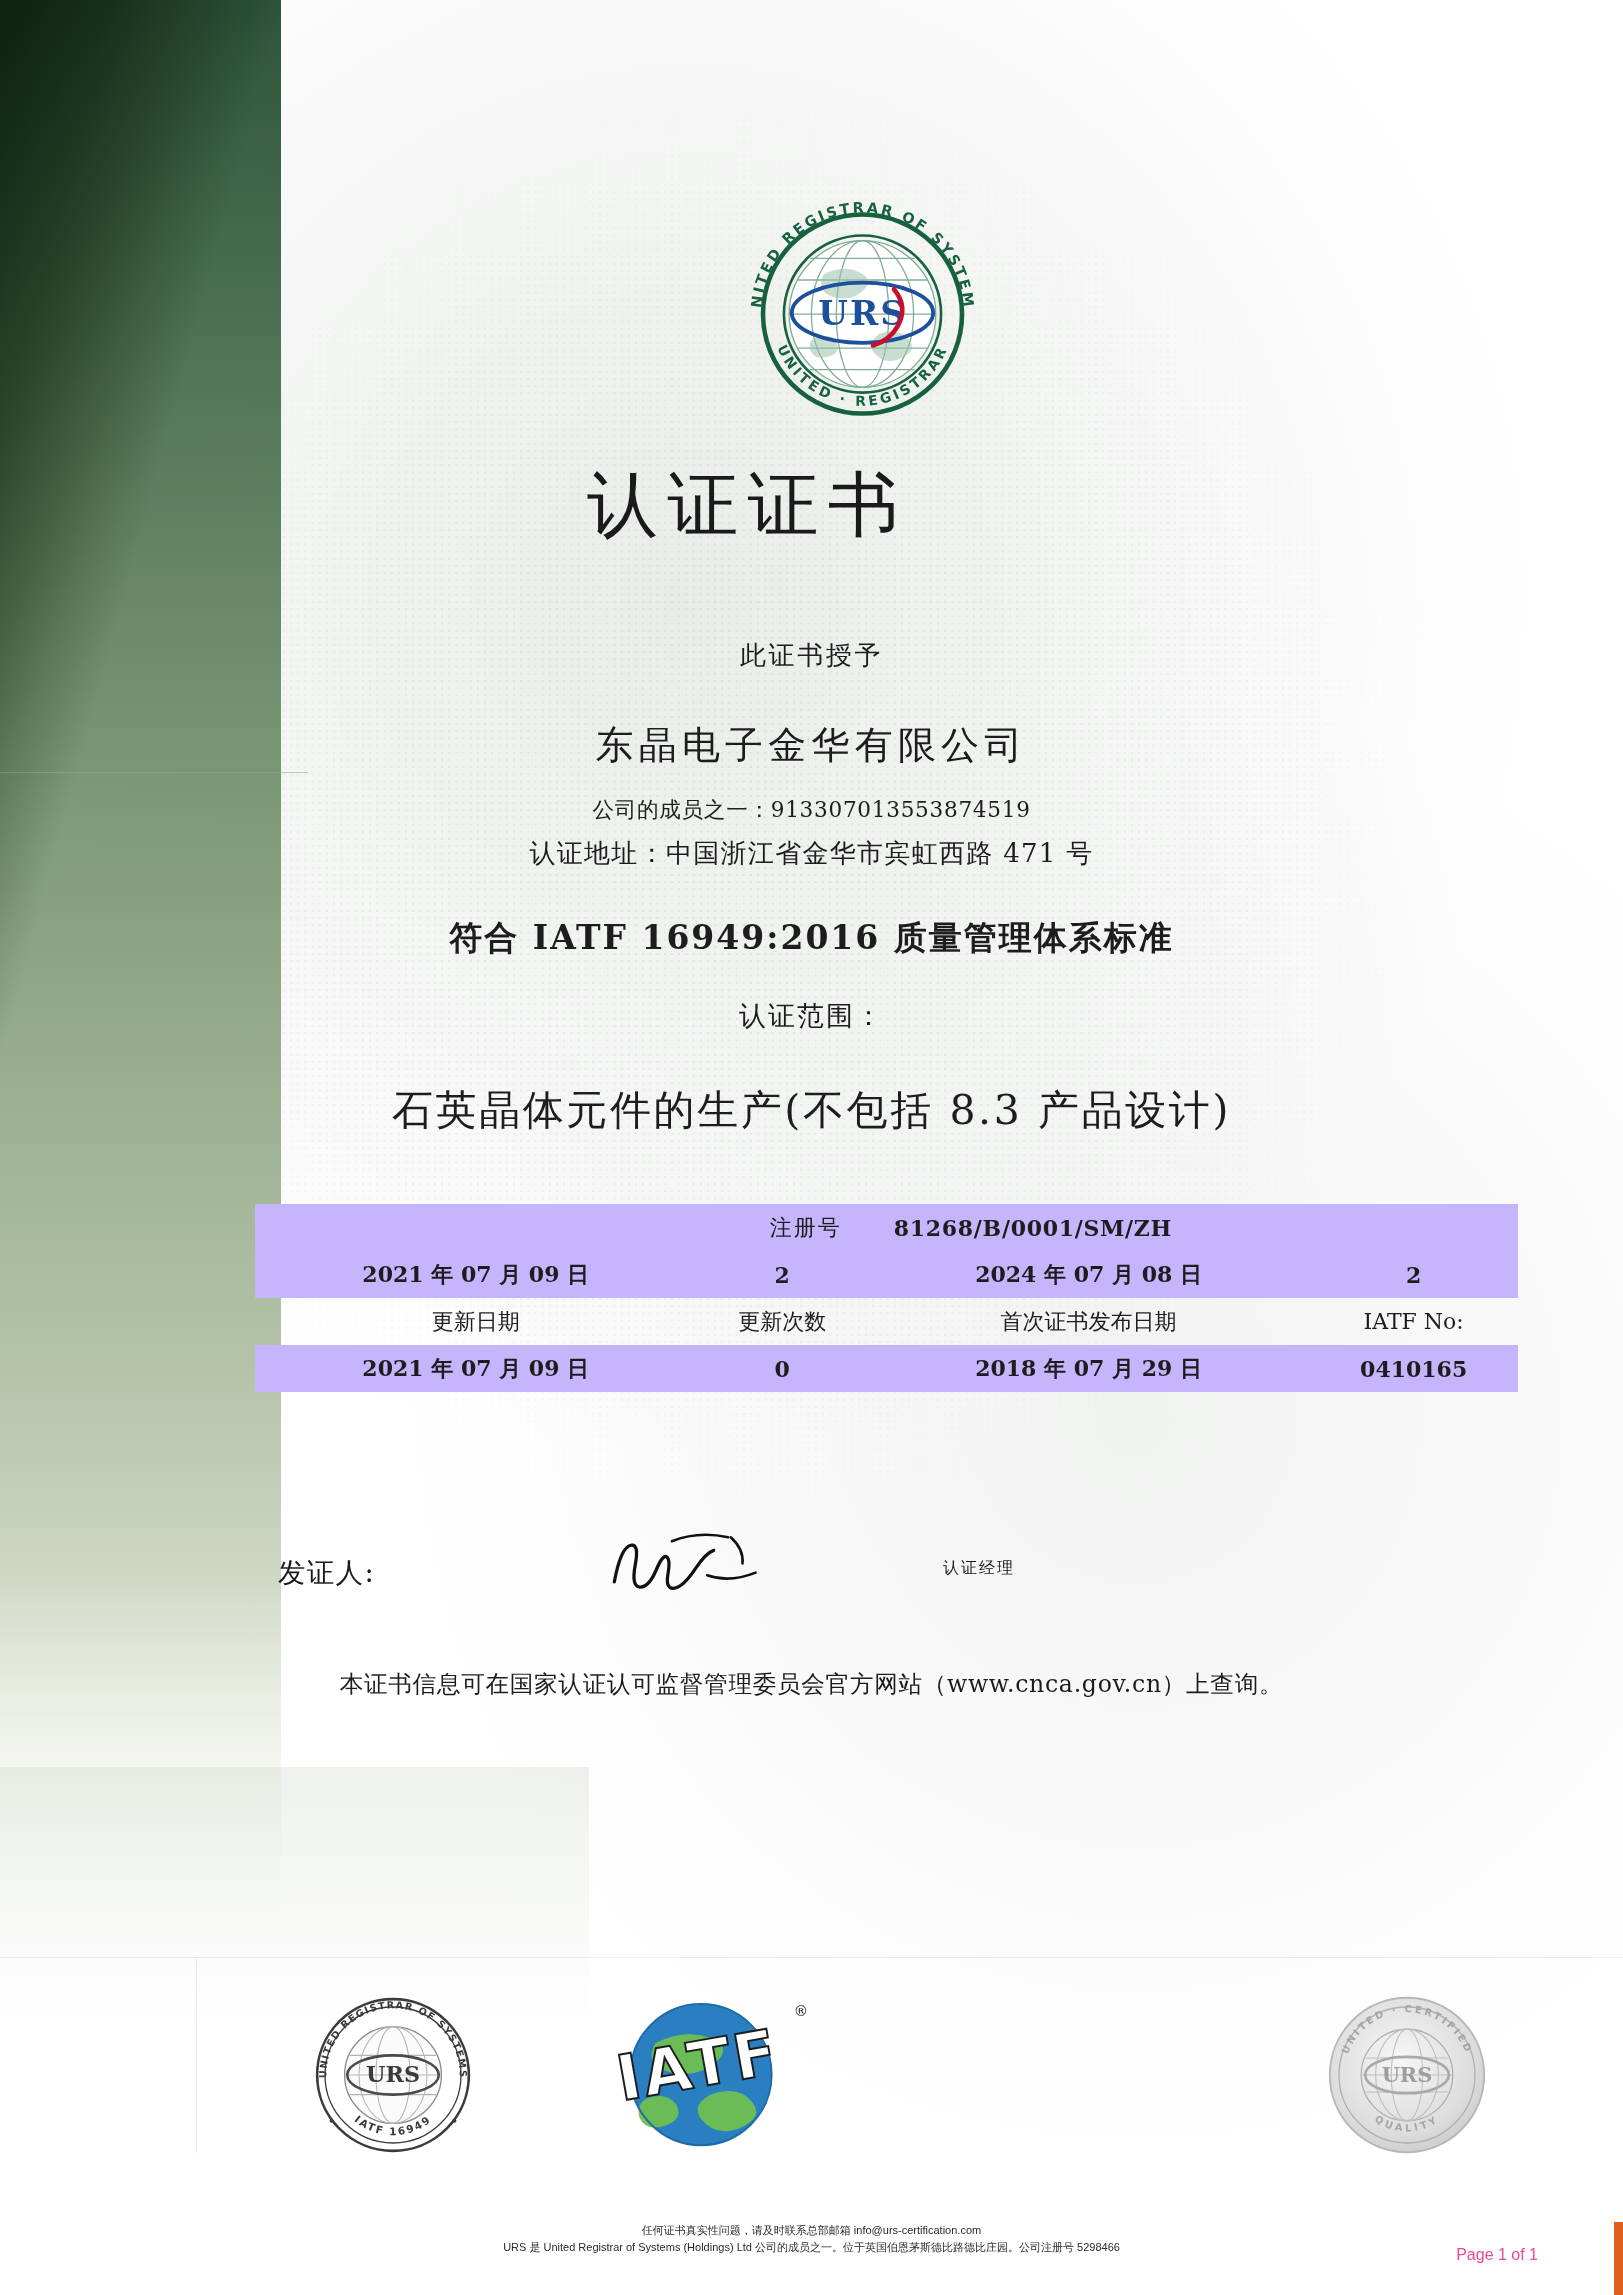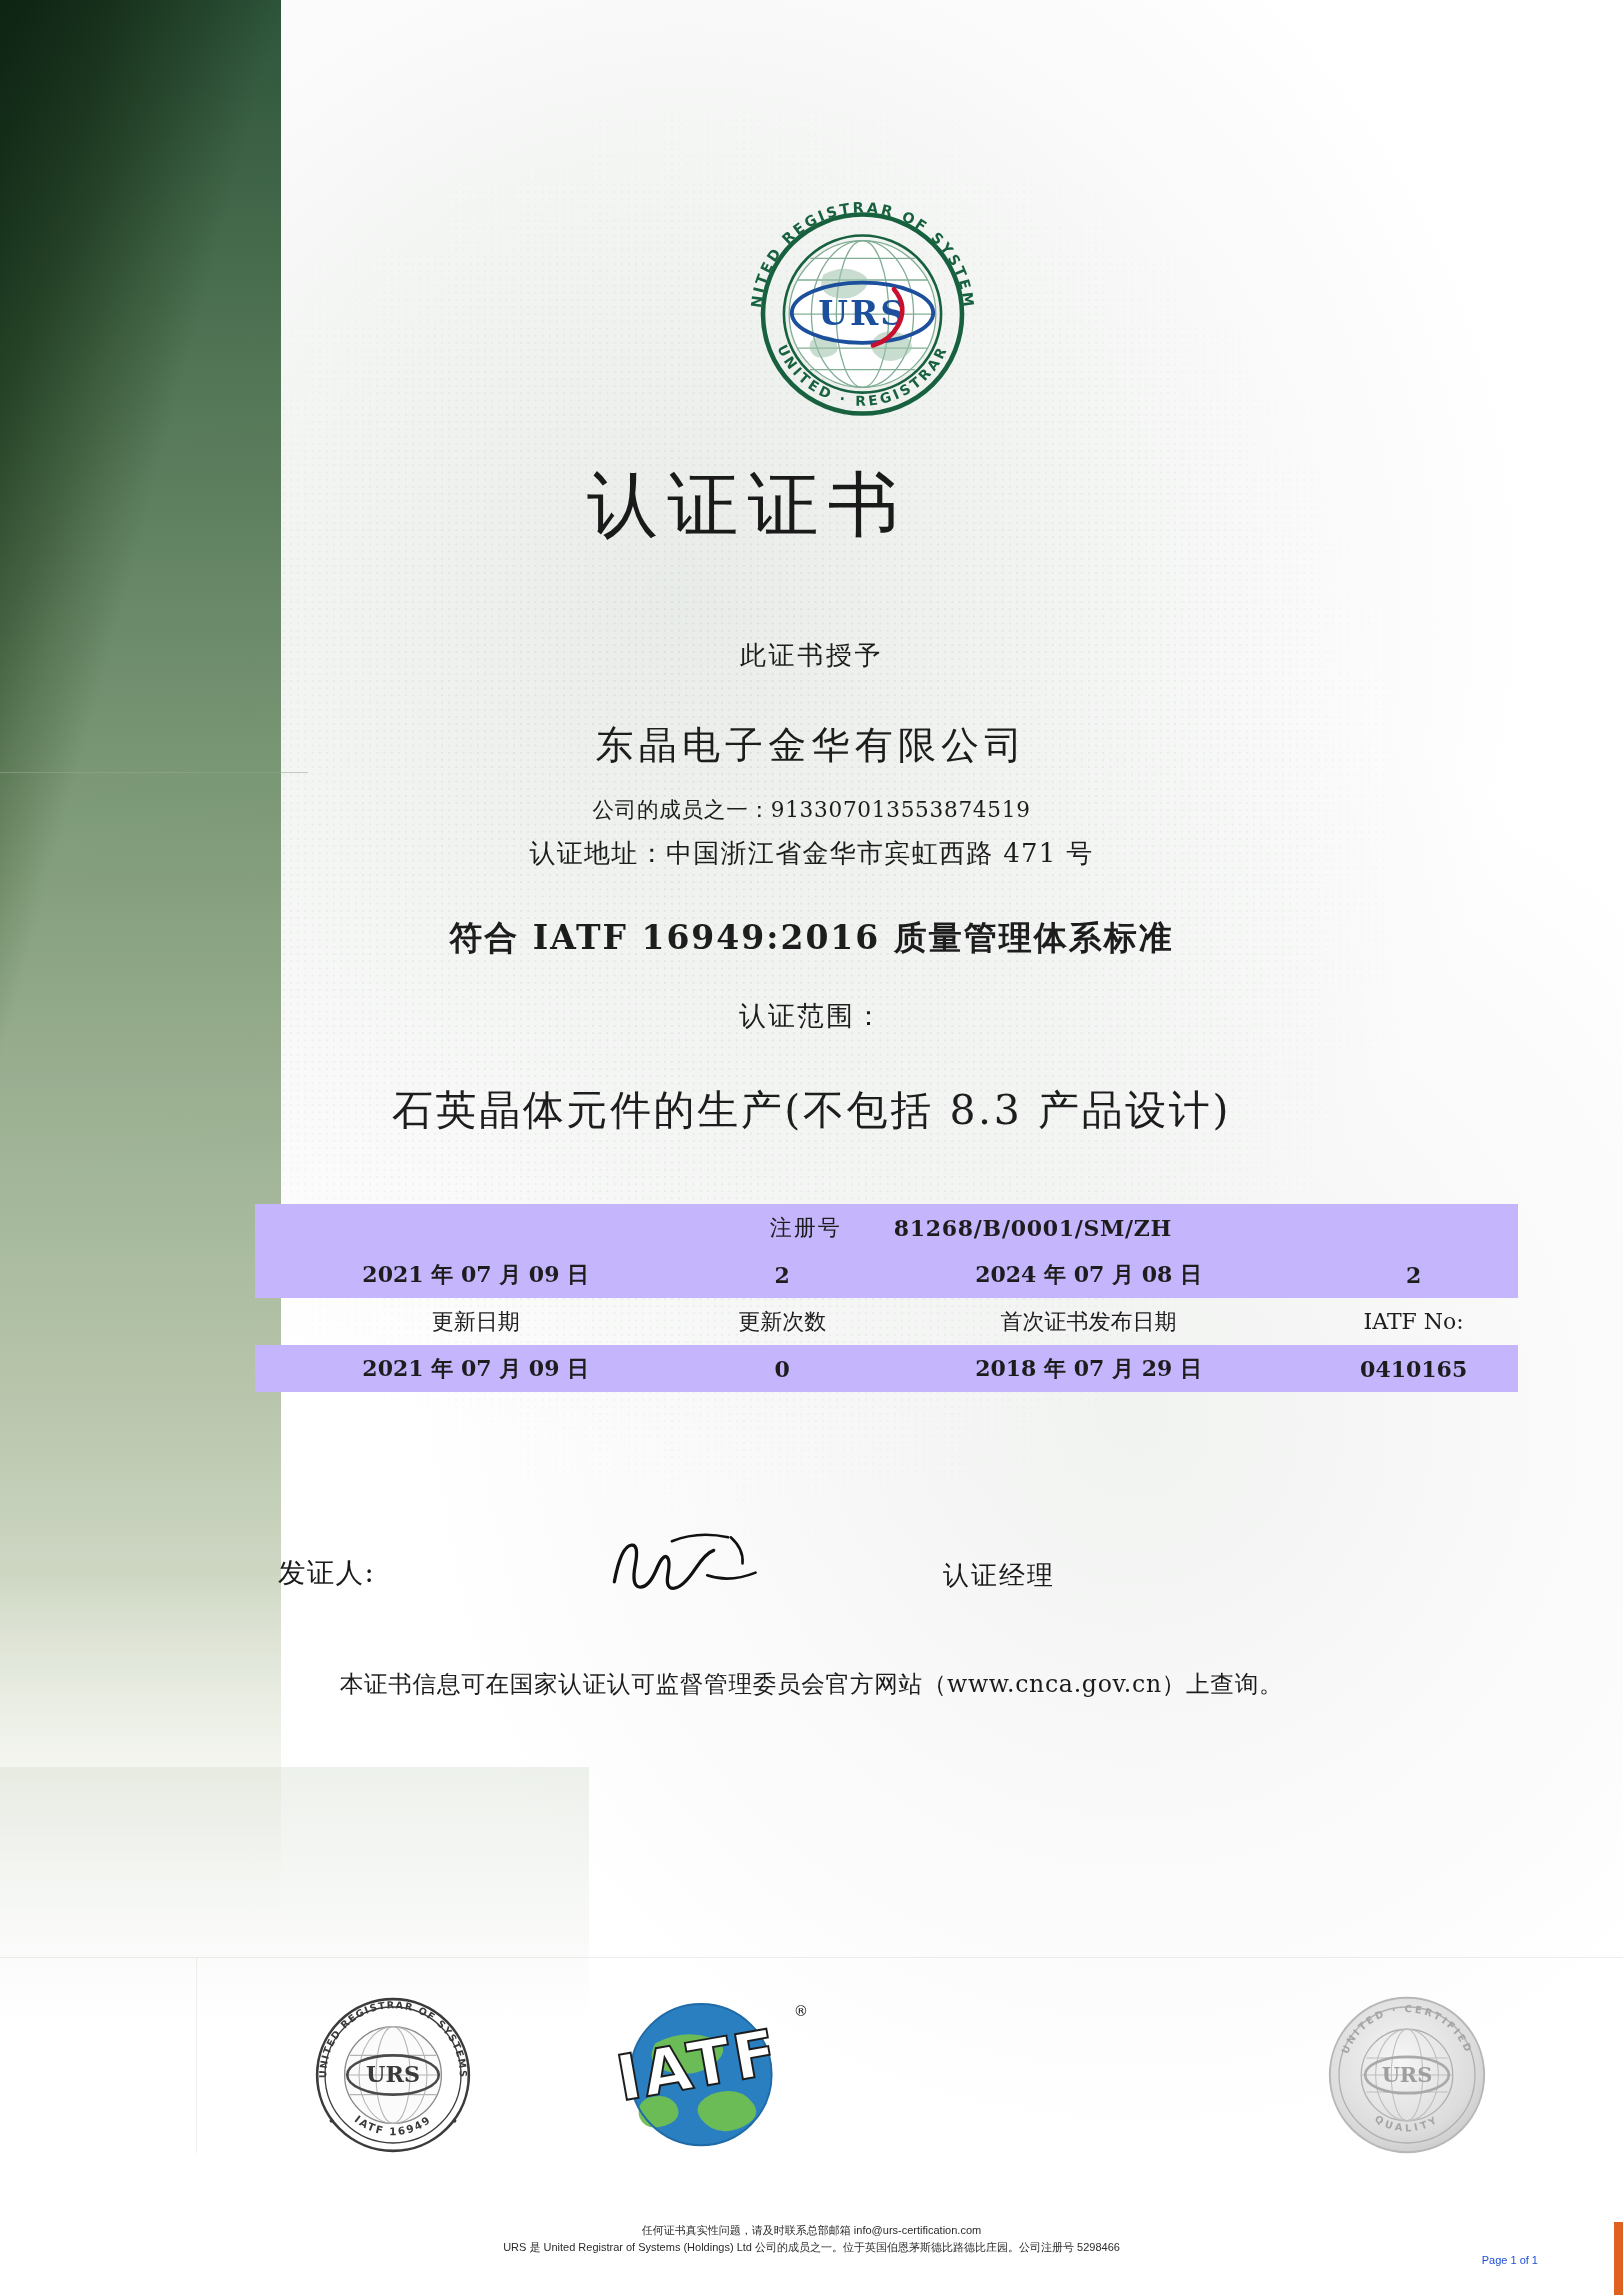--- a/index.html
+++ b/index.html
@@ -144,21 +144,21 @@
   }
   .sig-graphic {
     position: absolute;
     left: 609px; top: 1519px;
     width: 216px; height: 85px;
   }
   .sig-role {
     position: absolute;
     left: 943px; top: 1558px;
     font-family: "DejaVu Serif", "Liberation Serif", serif;
-    font-size: 26px;
+    font-size: 16px;
     letter-spacing: 2px;
     color: #1b1b1b;
   }
 
   
   .note {
     position: absolute;
     left: 0; width: 1623px;
     text-align: center;
     font-family: "DejaVu Serif", "Liberation Serif", serif;
@@ -173,23 +173,22 @@
     left: 0; top: 2222px; width: 1623px;
     text-align: center;
     font-size: 11px;
     color: #2a2a2a;
     line-height: 1.55;
     font-family: "Liberation Sans", sans-serif;
   }
   .page-no {
     position: absolute;
     right: 85px; top: 2246px;
-    font-size: 11px;
-    color: #1d4ed8;
-    margin-top: 8px;
+    font-size: 16px;
+    color: #ec4899;
   }
   .orange-bar {
     position: absolute;
     right: 0; top: 2222px; width: 9.2px; height: 73px;
     background: #e0611f;
   }
 </style>
 </head>
 <body>
 

